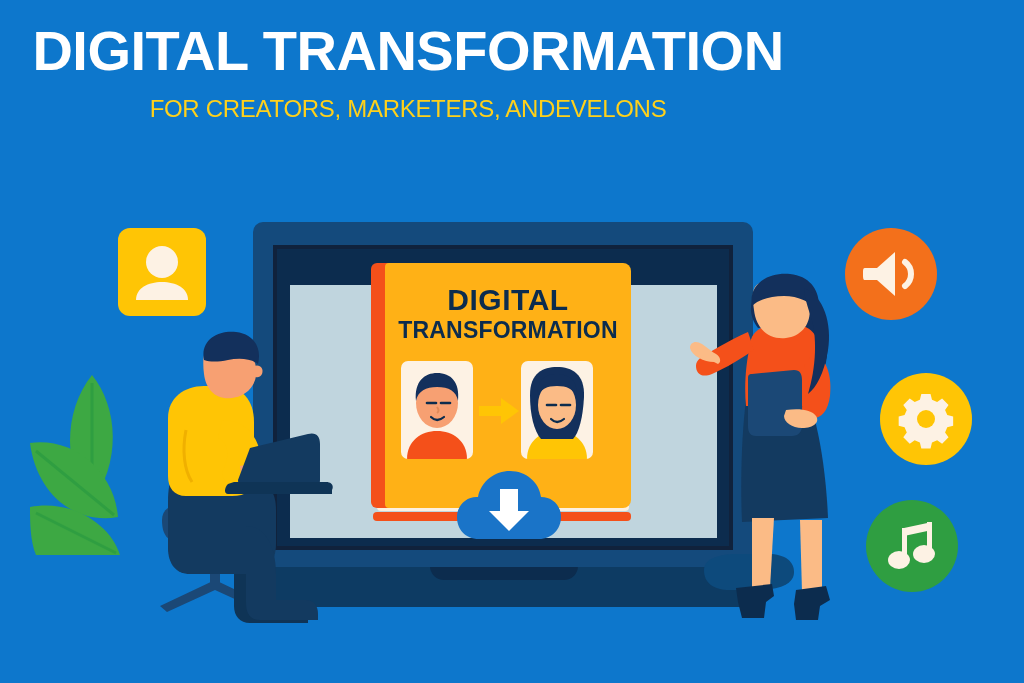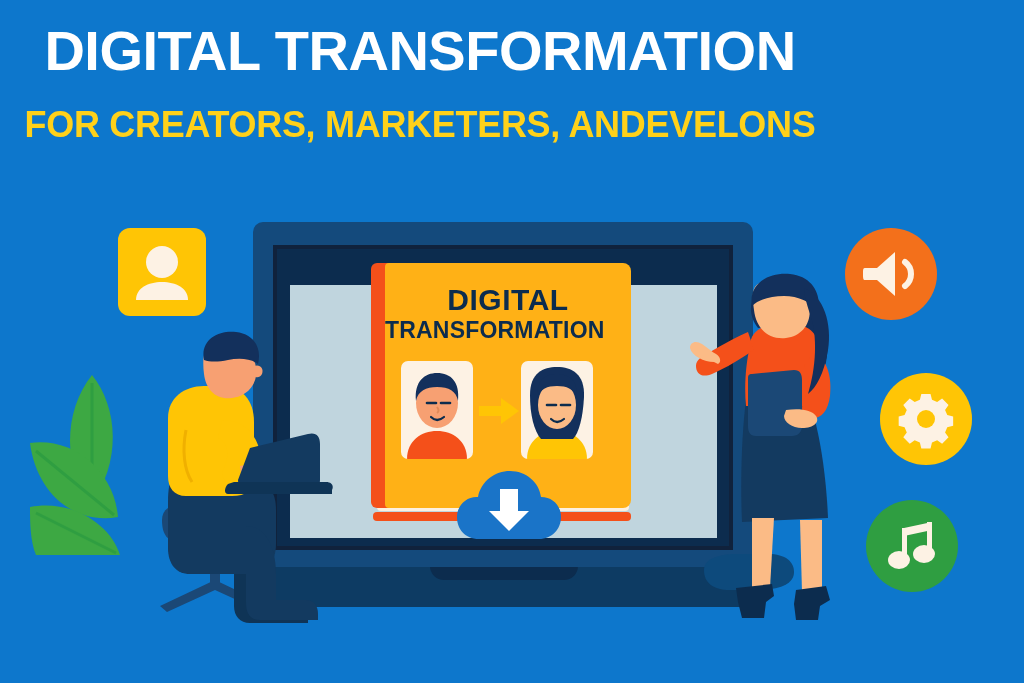--- a/index.html
+++ b/index.html
@@ -14,41 +14,41 @@
     height: 683px;
     overflow: hidden;
     background: #0d77cc;
     font-family: "Liberation Sans", sans-serif;
   }
   .layer { position: absolute; }
 
   
   #heading-block {
     position: absolute;
-    left: 12px;
+    left: 0;
     top: 22px;
     width: 816px;
     text-align: center;
     user-select: none;
   }
   #title-line1, #title-line2 {
     color: #ffffff;
     font-weight: bold;
     font-size: 56px;
     line-height: 58px;
     letter-spacing: -0.5px;
     white-space: nowrap;
   }
   #subtitle {
     color: #ffd11a;
-    font-weight: bold;
-    font-size: 36px;
+    font-weight: normal;
+    font-size: 24px;
     line-height: 42px;
     letter-spacing: -0.3px;
-    margin-top: 24px;
+    margin-top: 8px;
     white-space: nowrap;
   }
 
   
   #user-square {
     left: 118px; top: 228px;
     width: 88px; height: 88px;
     background: #ffc505;
     border-radius: 12px;
   }
@@ -129,20 +129,21 @@
     width: 246px;
     text-align: center;
     color: #0c2c4e;
     font-weight: bold;
     font-size: 30px;
     letter-spacing: 0.5px;
   }
   #book-title-2 {
     position: absolute; left: 14px; top: 54px;
     width: 246px;
+    text-align: center;
     color: #0c2c4e;
     font-weight: bold;
     font-size: 23px;
     letter-spacing: 0.2px;
   }
   .portrait-card {
     position: absolute;
     width: 72px; height: 98px;
     background: #fdf2e4;
     border-radius: 7px;

